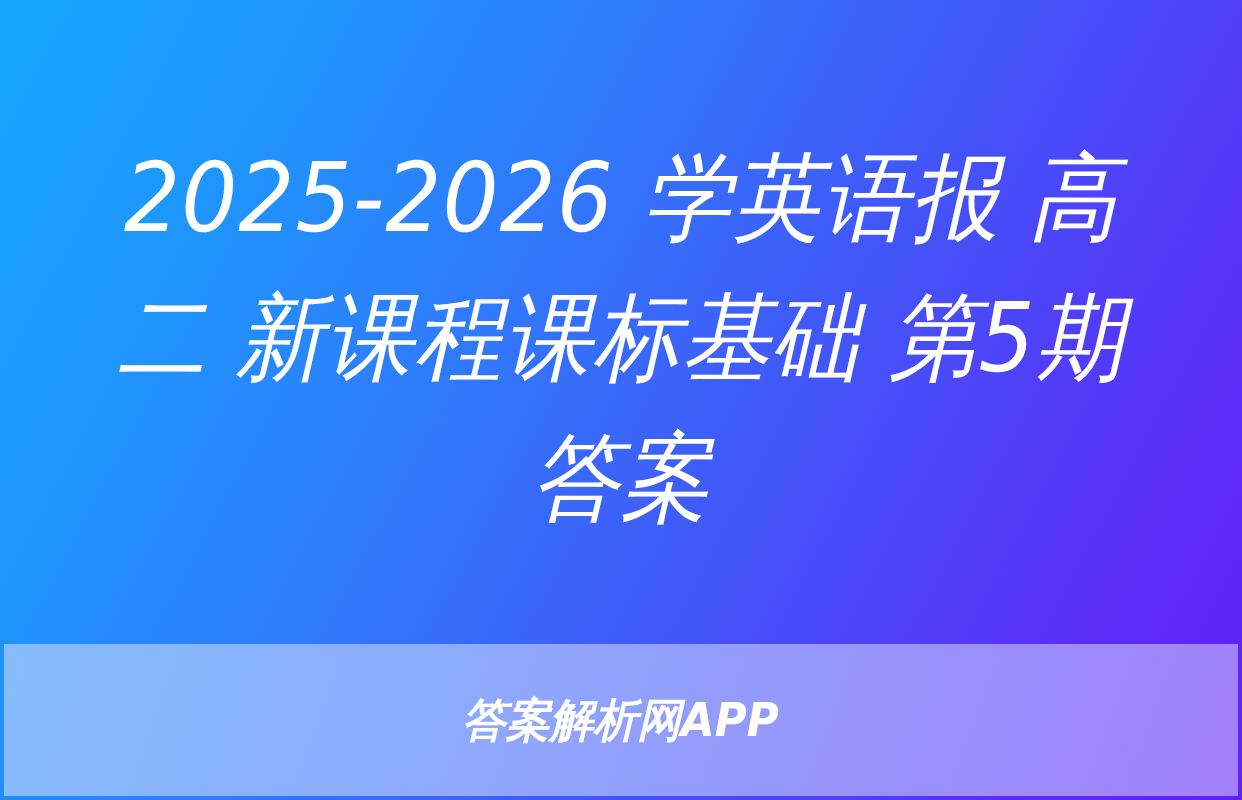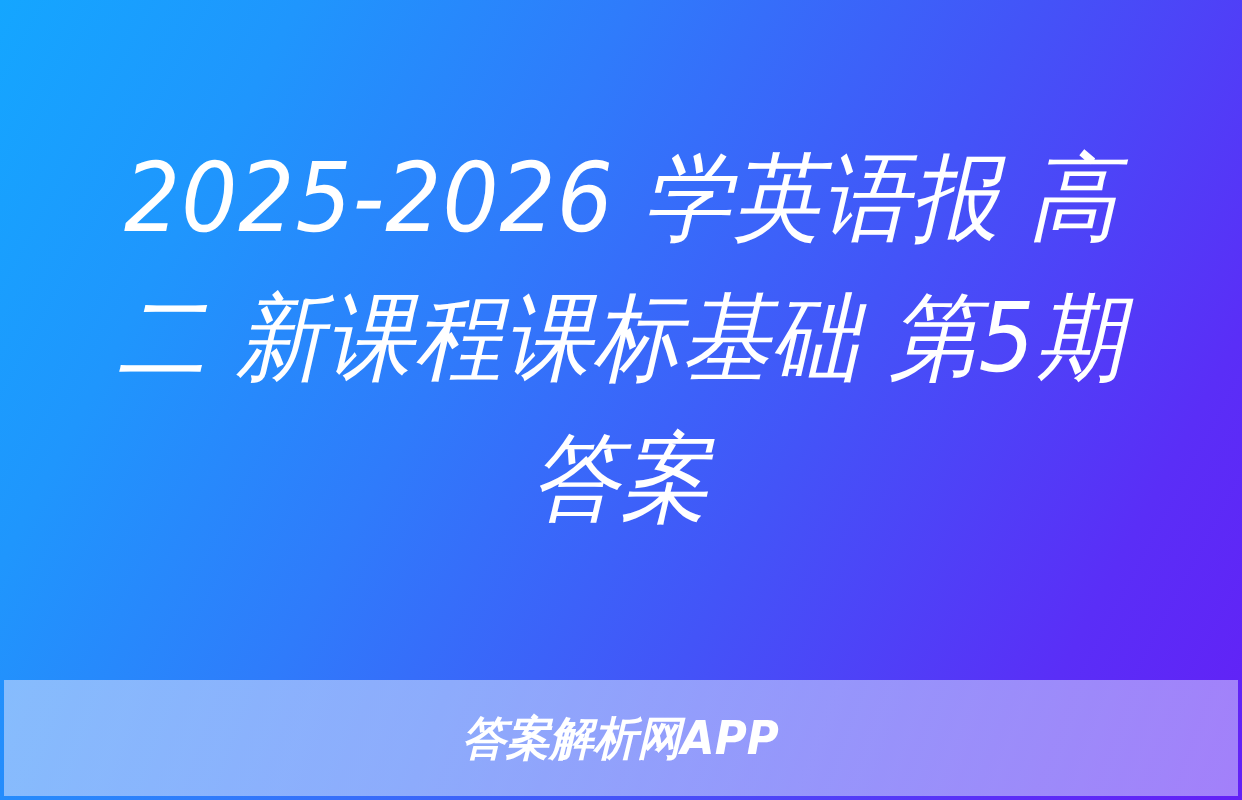--- a/index.html
+++ b/index.html
@@ -59,21 +59,21 @@
     transform-origin: center center;
     text-rendering: geometricPrecision;
   }
 
   
   .footer-bar {
     position: absolute;
     left: 4px;
     right: 4px;
     bottom: 4px;
-    height: 116px;
+    height: 152px;
     background-image: linear-gradient(110deg,
         rgba(255,255,255,0.42) 0%,
         rgba(255,255,255,0.42) 100%),
       linear-gradient(110deg,
         #2f8cfc 0%,
         #3b6ffa 35%,
         #4a4bf8 65%,
         #6024f6 100%);
     display: flex;
     align-items: center;

